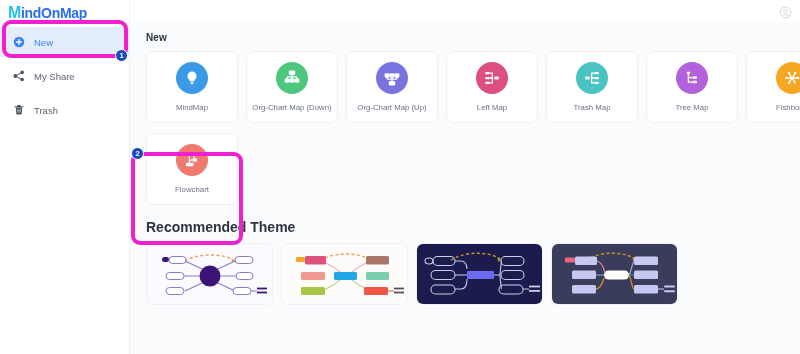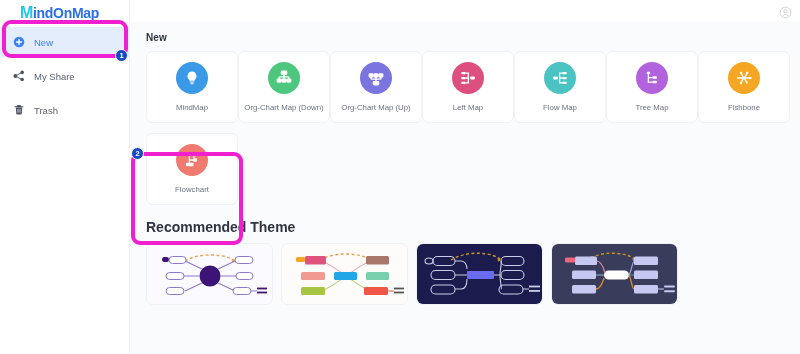--- a/index.html
+++ b/index.html
@@ -13,21 +13,21 @@
 
   
   .sidebar {
     width: 130px; height: 354px; flex: 0 0 130px;
     background: #ffffff;
     border-right: 1px solid #eef0f4;
     position: relative;
     z-index: 3;
   }
   .logo {
-    padding: 5px 0 0 20px;
+    padding: 5px 0 0 8px;
     font-size: 14px; font-weight: bold; letter-spacing: -0.3px;
     color: #2b6fe8; line-height: 16px; white-space: nowrap;
   }
   .logo .m-cap { color: #23c3f0; font-size: 16px; }
   .nav { margin-top: 6px; }
   .nav-item {
     display: flex; align-items: center; gap: 9px;
     height: 30px; padding: 0 10px 0 12px;
     font-size: 9.5px; color: #5c6270; cursor: pointer;
     margin-bottom: 4px;
@@ -46,21 +46,21 @@
     display: flex; align-items: center; justify-content: flex-end;
     padding-right: 8px;
   }
   .avatar-ico { width: 13px; height: 13px; opacity: .45; }
   .content { padding: 10px 0 0 16px; }
   .section-title {
     font-size: 10px; font-weight: bold; color: #2e3440;
     margin-bottom: 8px; letter-spacing: .1px;
   }
 
-  .card-row { display: flex; }
+  .card-row { display: flex; gap: 8px; }
   .card {
     width: 92px; height: 72px; background: #ffffff;
     border-radius: 7px; border: 1px solid #f0f1f5;
     display: flex; flex-direction: column;
     align-items: center; justify-content: center;
     cursor: pointer; flex: 0 0 92px;
   }
   .card-ico {
     width: 32px; height: 32px; border-radius: 50%;
     display: flex; align-items: center; justify-content: center;
@@ -222,21 +222,21 @@
         <div class="card">
           <span class="card-ico" style="background:#4cc3c3">
             <svg viewBox="0 0 24 24" width="18" height="18" fill="#fff">
                 <rect x="15" y="4" width="6" height="3" rx="1"></rect>
                 <rect x="15" y="10.5" width="6" height="3" rx="1"></rect>
                 <rect x="15" y="17" width="6" height="3" rx="1"></rect>
                 <path d="M15 5.5h-3.5v6.5M15 12h-3.5M15 18.5h-3.5V12" stroke="#fff" stroke-width="1.7" fill="none"></path>
                 <rect x="3" y="10" width="6" height="4" rx="1"></rect>
               </svg>
           </span>
-          <span class="card-label">Flow Map</span>
+          <span class="card-label">Trash Map</span>
         </div>
 
         <div class="card">
           <span class="card-ico" style="background:#b362dd">
             <svg viewBox="0 0 24 24" width="18" height="18" fill="#fff">
                 <rect x="5" y="3.5" width="4.5" height="3" rx="1"></rect>
                 <path d="M7.2 6.5v12M7.2 11.5h5M7.2 17.5h5" stroke="#fff" stroke-width="1.8" fill="none"></path>
                 <rect x="12.5" y="9.8" width="6" height="3.2" rx="1"></rect>
                 <rect x="12.5" y="15.8" width="6" height="3.2" rx="1"></rect>
               </svg>

